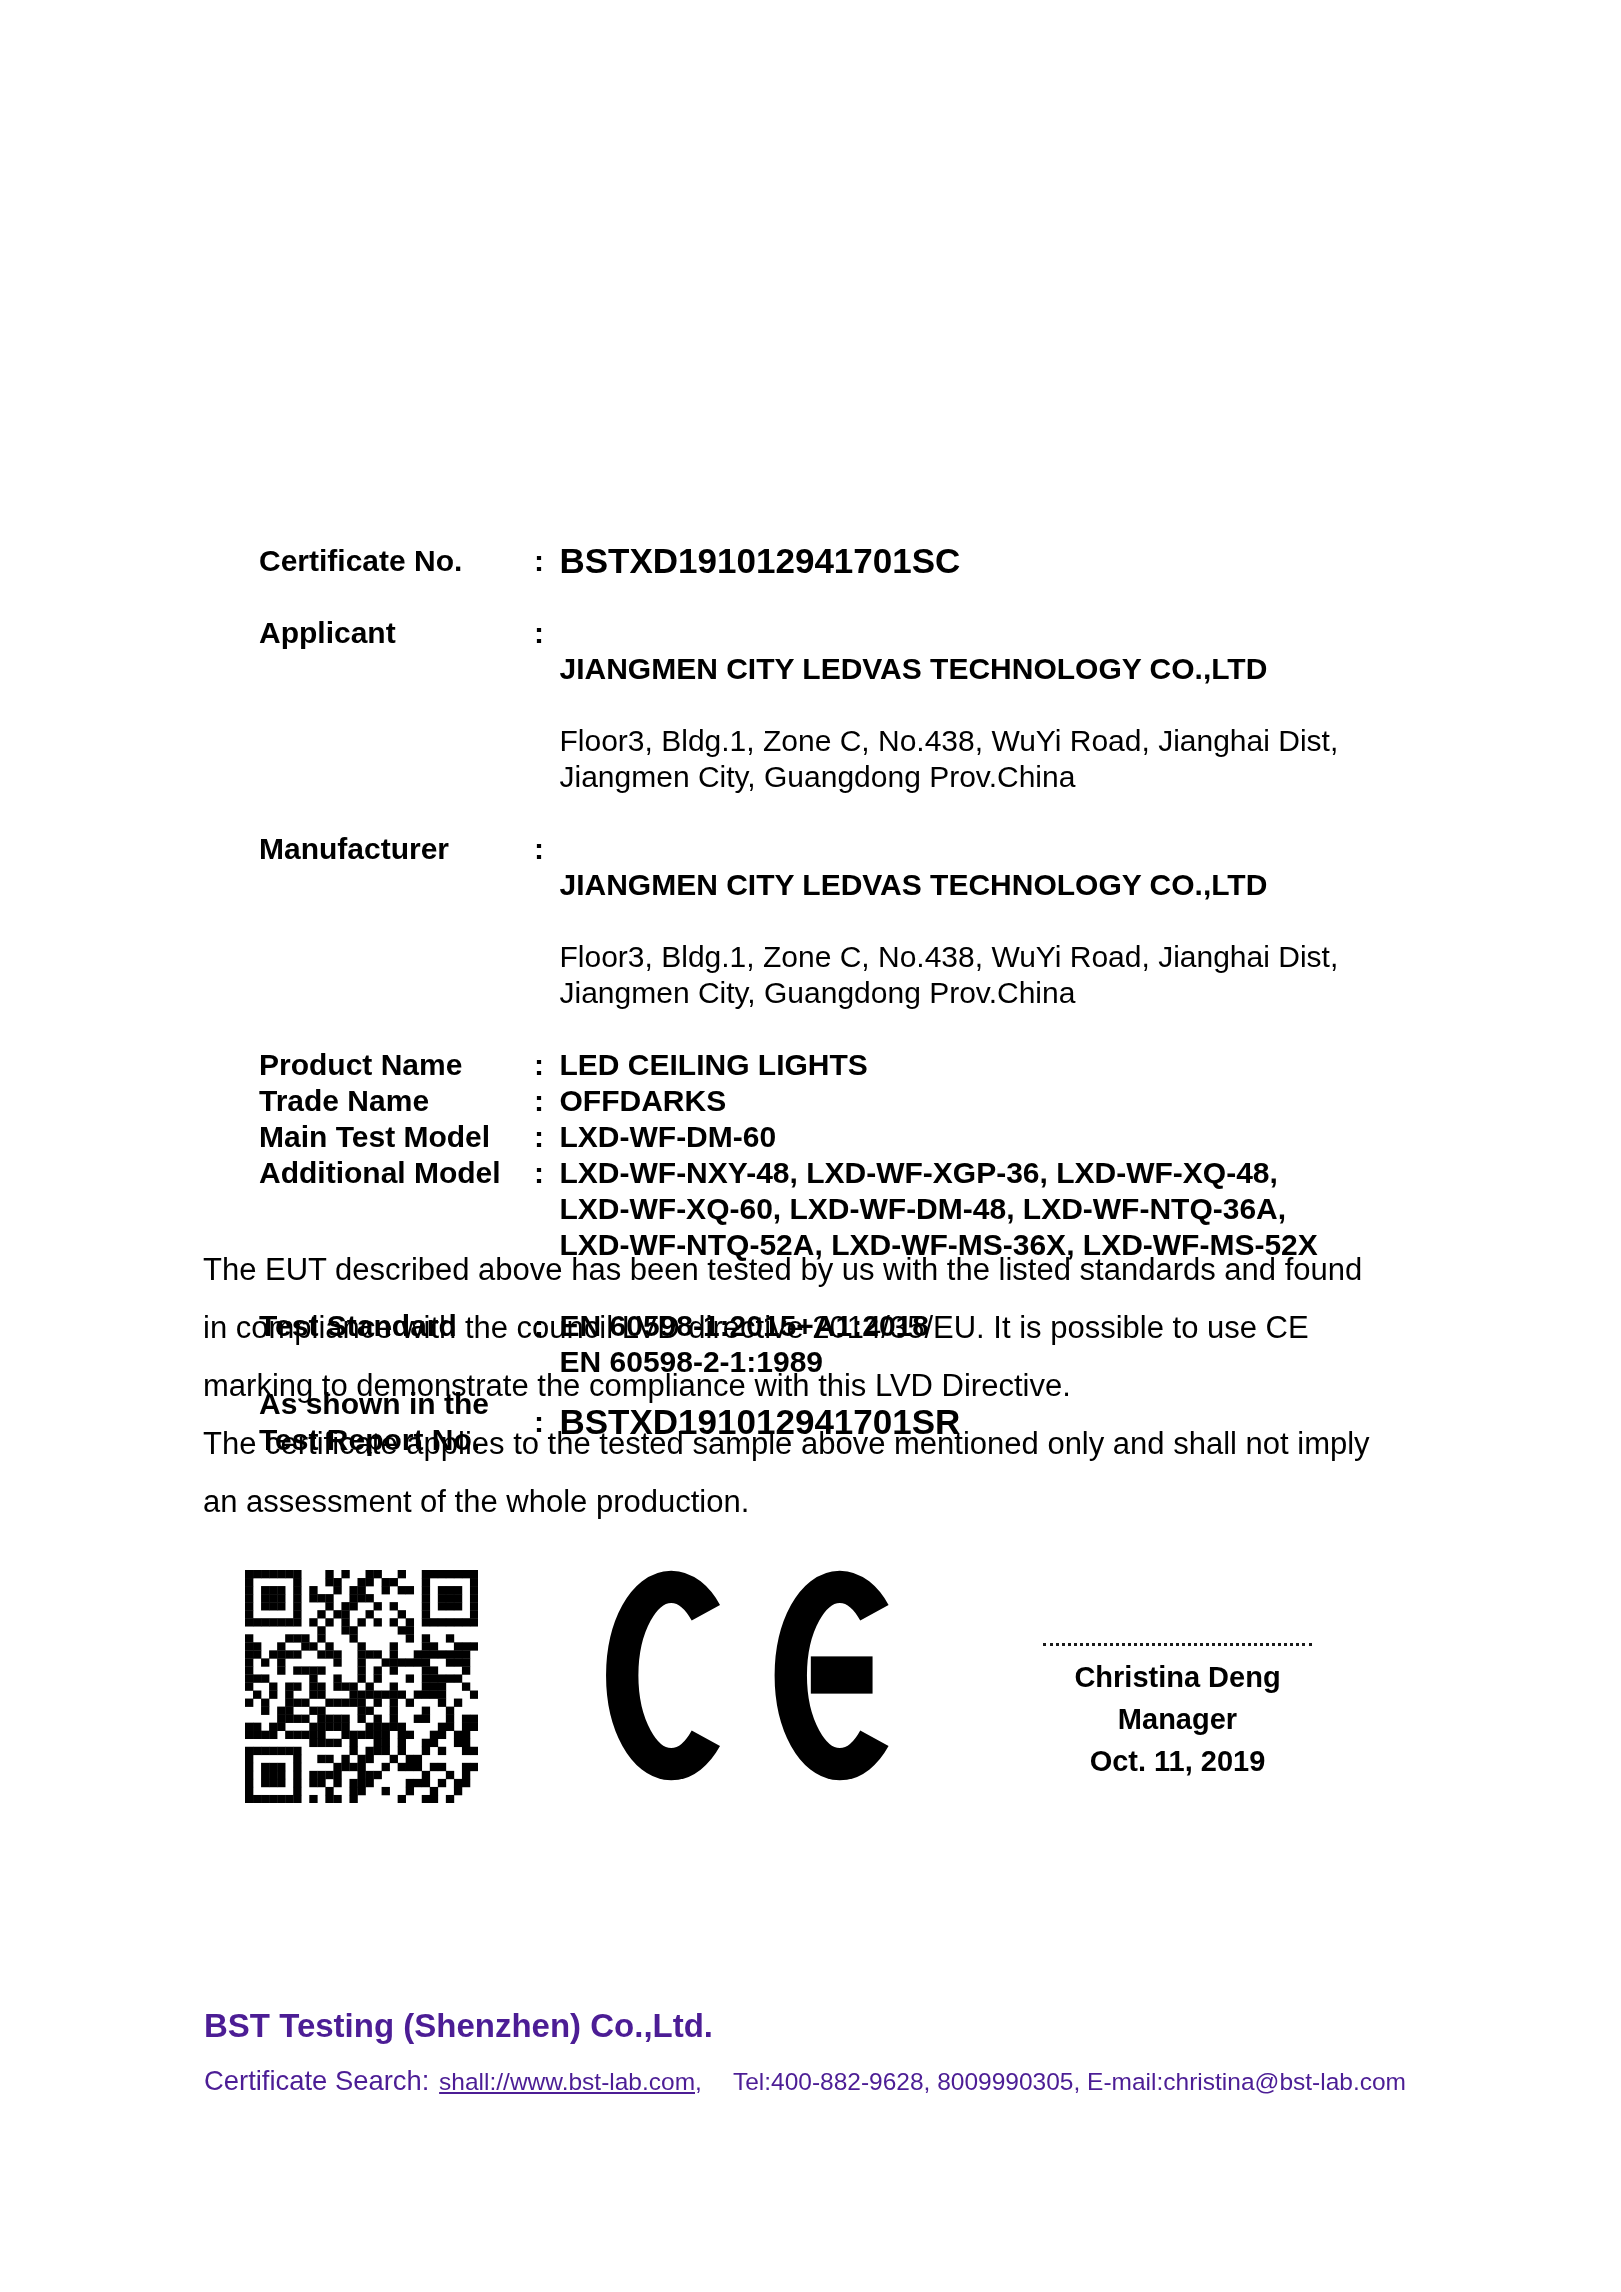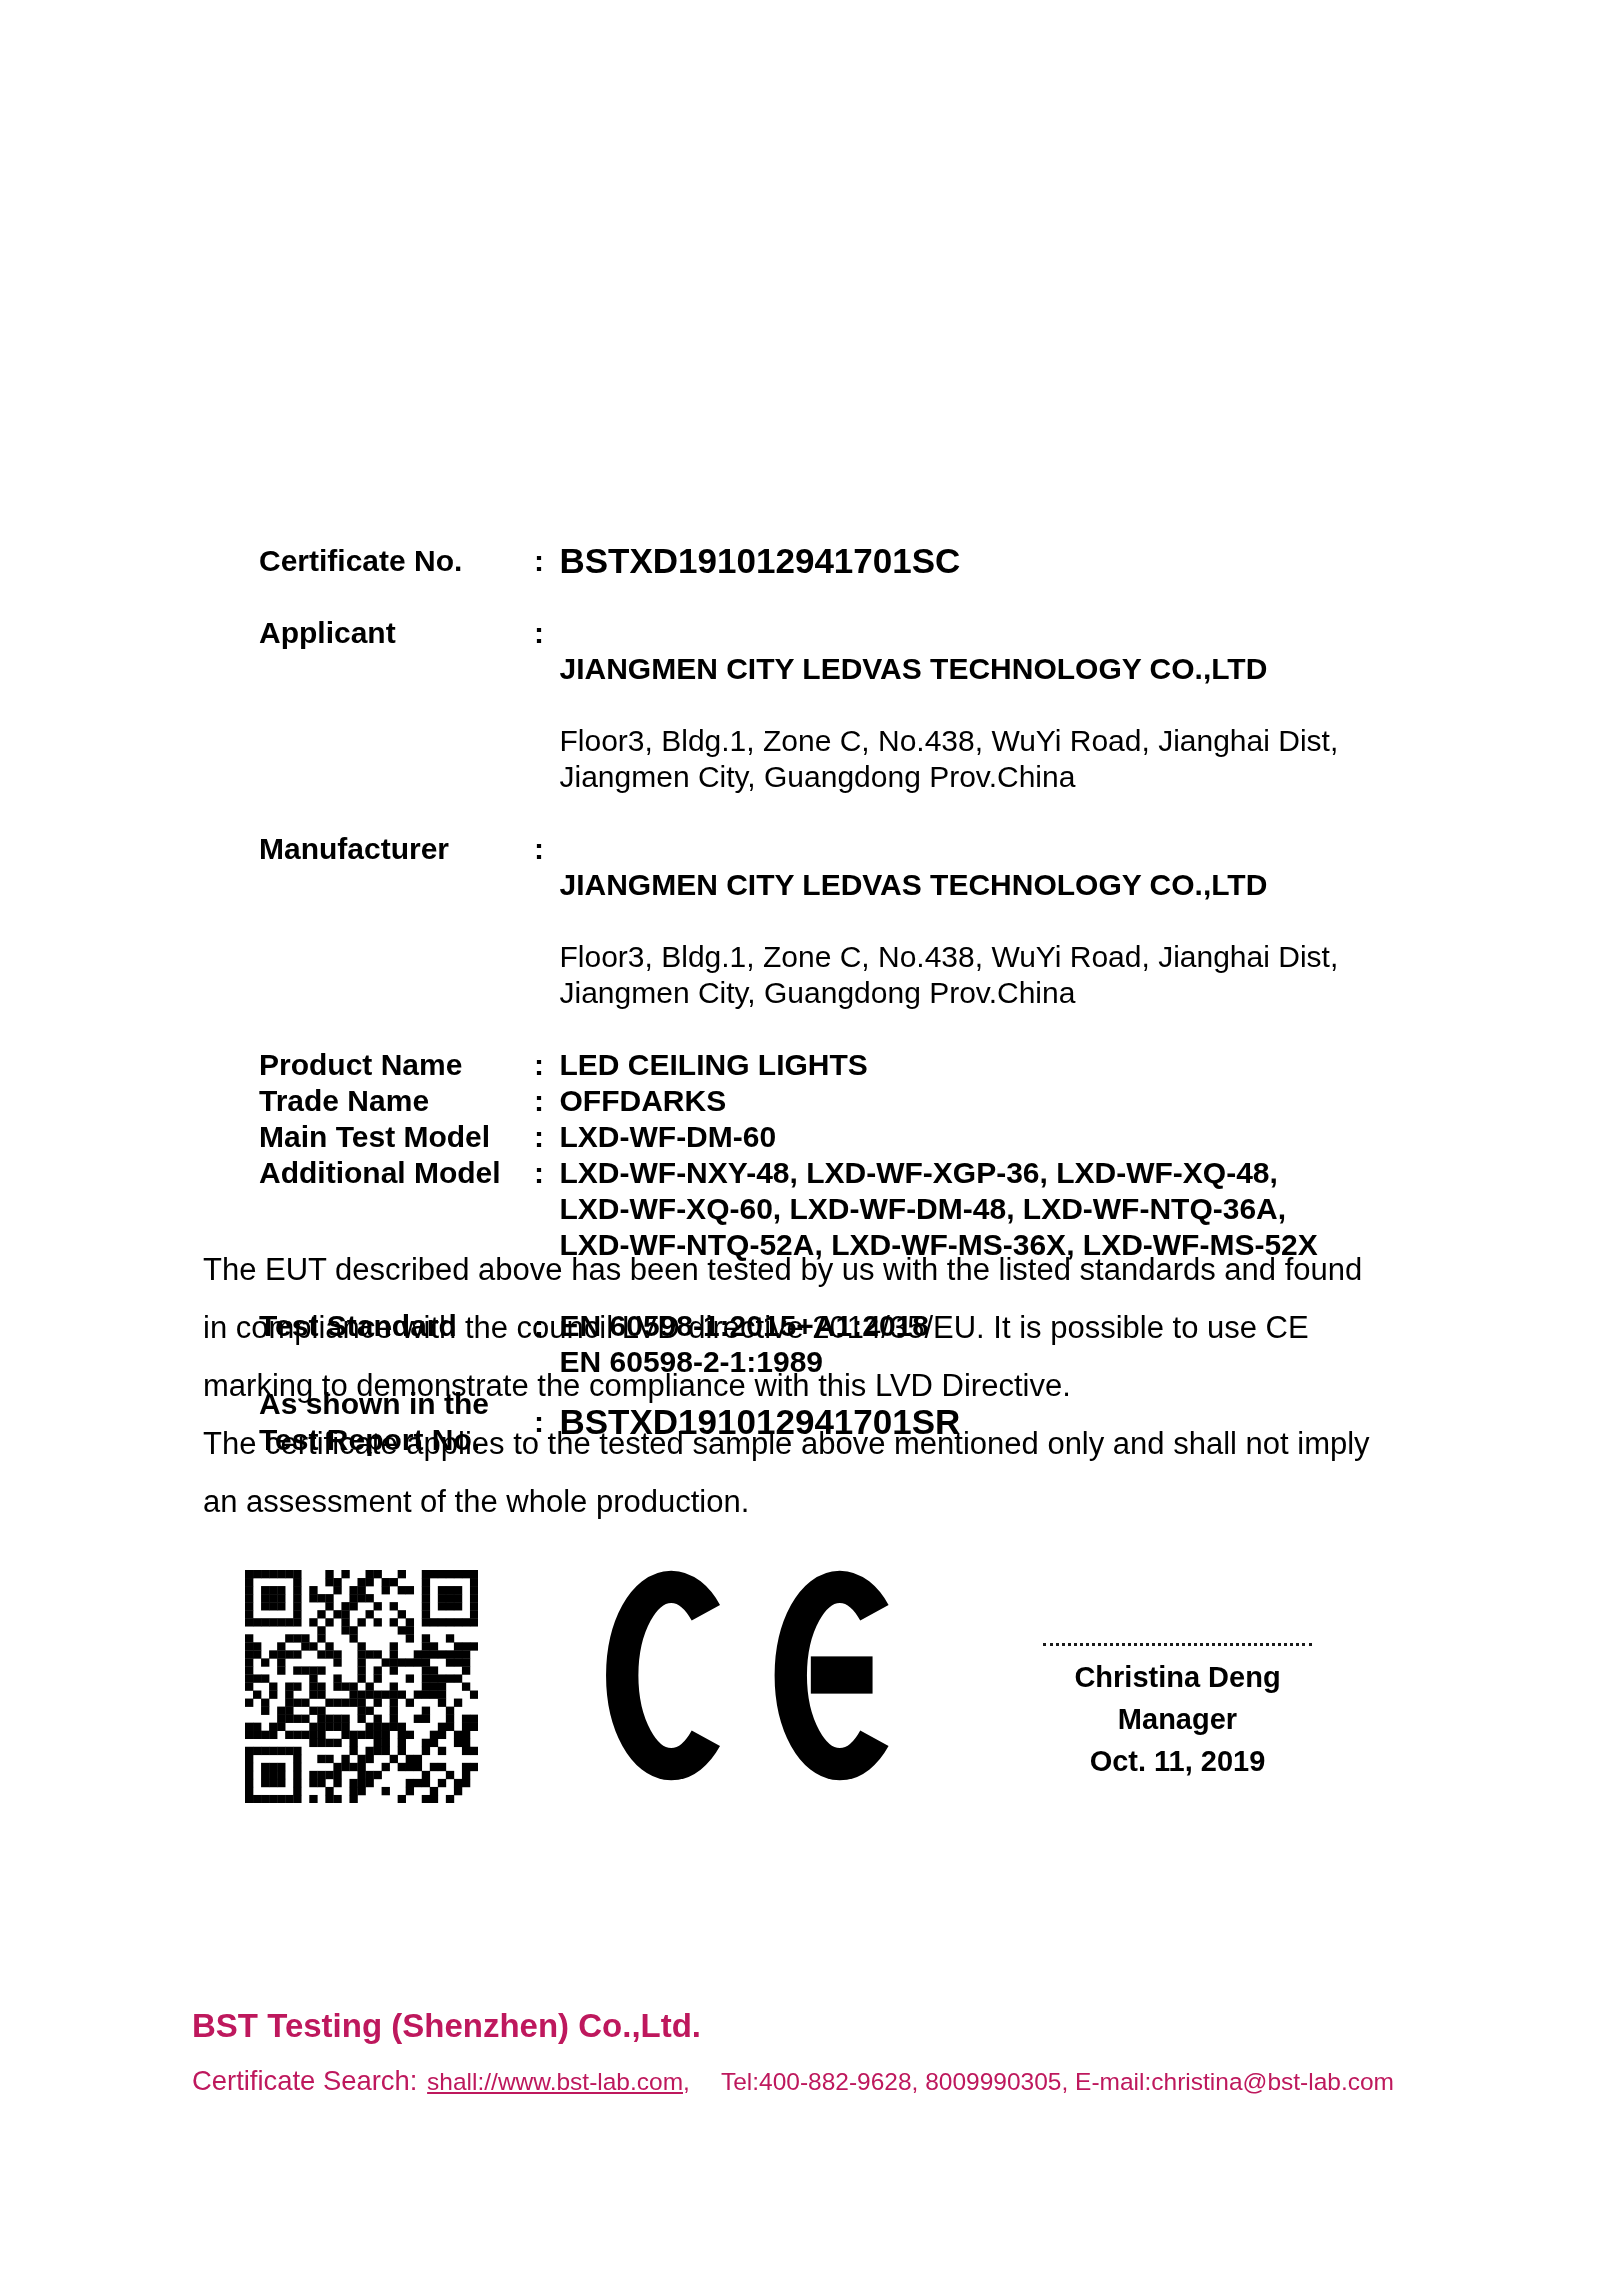--- a/index.html
+++ b/index.html
@@ -32,21 +32,21 @@
   }
   
   .qr{position:absolute;left:245px;top:1570px;width:233px;height:233px;}
   .ce{position:absolute;left:606px;top:1570px;overflow:visible;}
   .sig{
     position:absolute;left:1009px;top:1643px;width:337px;text-align:center;
     font-weight:bold;font-size:29px;line-height:42px;
   }
   .sig-dots{height:0;border-top:3.9px dotted #1a1a1a;width:269px;margin:0 auto 9.8px auto;}
   
-  .footer{position:absolute;left:192px;top:2005px;color:#be185d;white-space:nowrap;}
+  .footer{position:absolute;left:204px;top:2005px;color:#4c1d95;white-space:nowrap;}
   .f-company{font-size:33px;font-weight:bold;line-height:41px;}
   .f-address{font-size:24.5px;line-height:29px;margin-top:15.7px;}
   .f-search{font-size:27.4px;line-height:33px;margin-top:17.6px;}
   .f-url{font-size:24.5px;text-decoration:underline;color:inherit;margin-left:9.8px;cursor:pointer;}
   .f-contact{font-size:24.5px;margin-left:31px;}
 </style>
 </head>
 <body>
 
 <div class="page">

